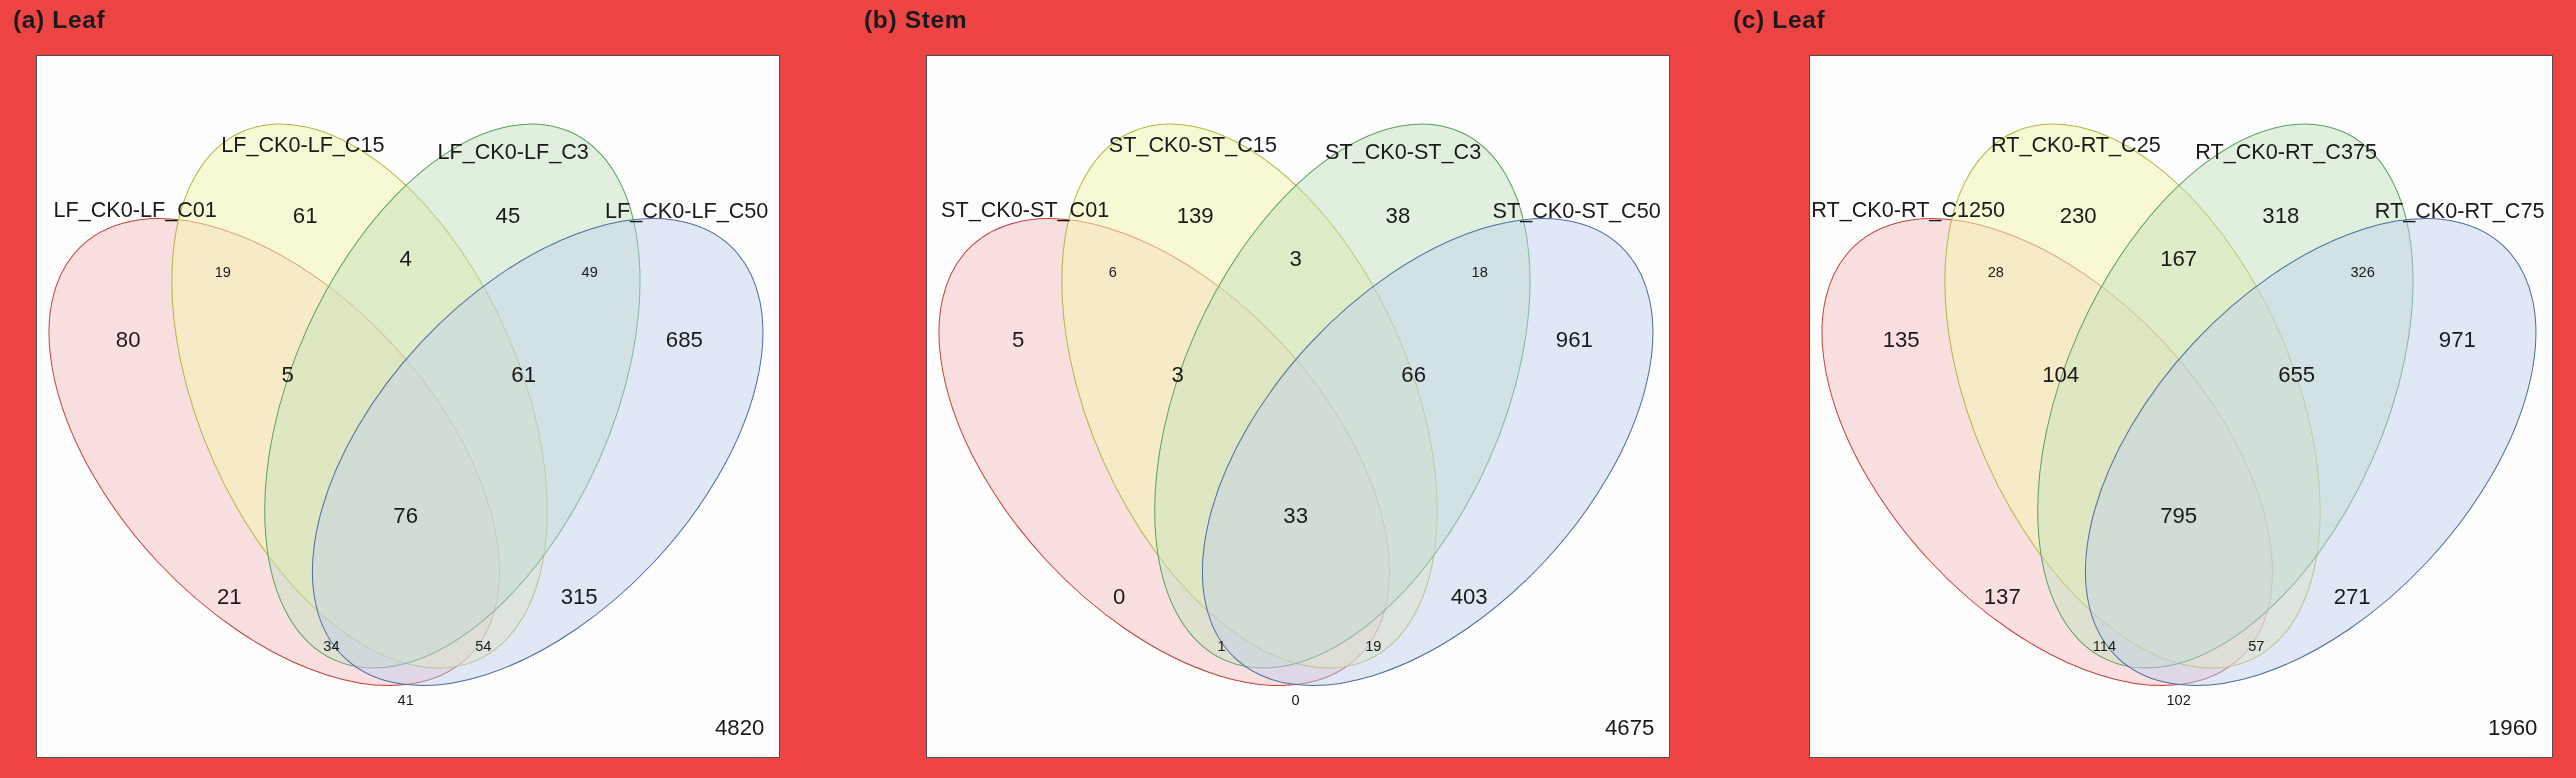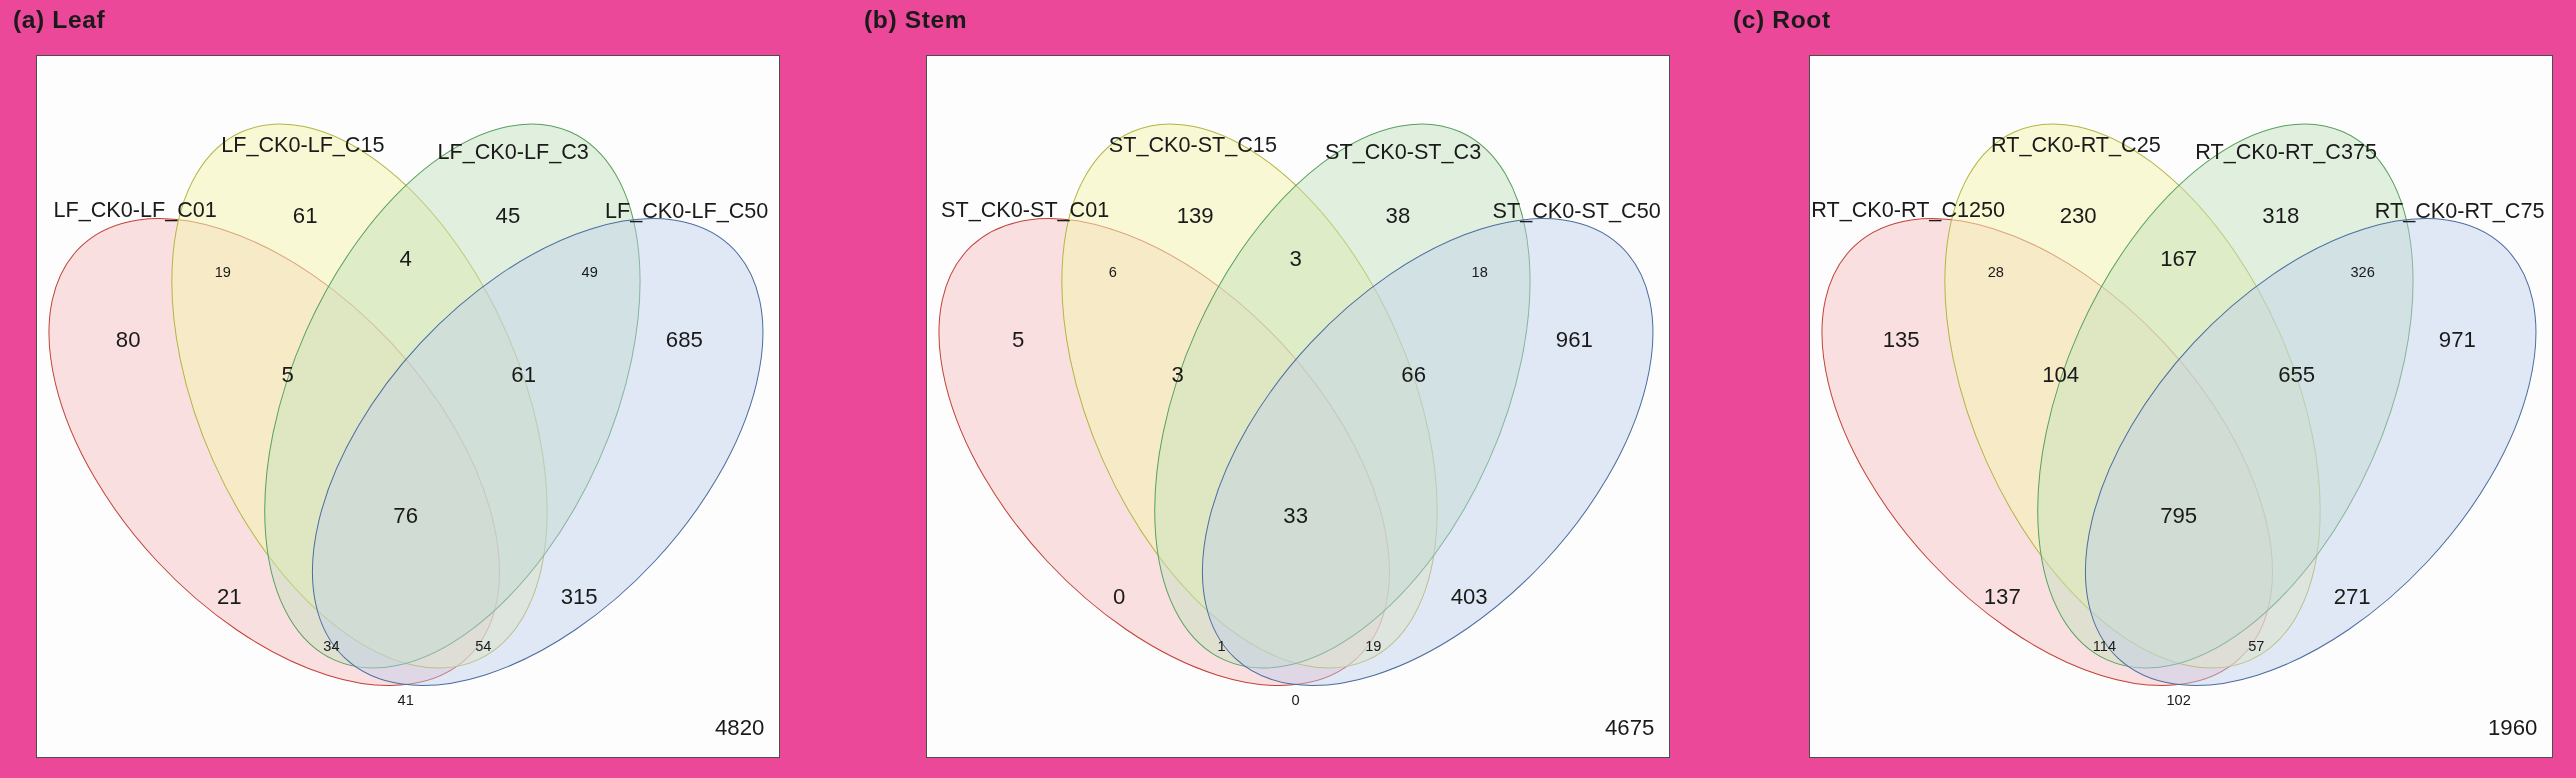--- a/index.html
+++ b/index.html
@@ -1,17 +1,17 @@
 <!DOCTYPE html>
 <html style="font-size:9.4px"><head>
 <meta charset="utf-8">
 <style>
   html,body{margin:0;padding:0;background:#ffffff;}
   body{font-family:"Liberation Sans","DejaVu Sans",sans-serif;}
-  .figure{position:relative;width:2576px;height:778px;background:#ec4899;overflow:hidden;}
+  .figure{position:relative;width:2576px;height:778px;background:#ef4444;overflow:hidden;}
   .panel-title{position:absolute;font-size:24.6px;font-weight:bold;color:#1a1a1a;letter-spacing:0.6px;}
   .plot-box{position:absolute;top:55px;width:744px;height:703px;border:1.2px solid #4d4d4d;background:#fdfdfd;box-sizing:border-box;}
   .plot-box svg{position:absolute;left:0;top:0;width:100%;height:100%;}
   text{fill:#1a1a1a;}
   .set-label{font-size:37px;}
   .count-big{font-size:38px;}
   .count-small{font-size:25px;}
   .count-outside{font-size:38px;}
 </style>
 </head>
@@ -72,21 +72,21 @@
         <text x="631" y="790" class="count-big" text-anchor="middle" dominant-baseline="middle">33</text>
         <text x="329" y="928" class="count-big" text-anchor="middle" dominant-baseline="middle">0</text>
         <text x="928" y="928" class="count-big" text-anchor="middle" dominant-baseline="middle">403</text>
         <text x="504" y="1012" class="count-small" text-anchor="middle" dominant-baseline="middle">1</text>
         <text x="764" y="1012" class="count-small" text-anchor="middle" dominant-baseline="middle">19</text>
         <text x="631" y="1105" class="count-small" text-anchor="middle" dominant-baseline="middle">0</text>
         <text x="1245" y="1152" class="count-outside" text-anchor="end" dominant-baseline="middle">4675</text>
       </svg>
   </div>
 
-  <div class="panel-title" style="left:1733px;top:5.9px;">(c) Root</div>
+  <div class="panel-title" style="left:1733px;top:5.9px;">(c) Leaf</div>
   <div class="plot-box" style="left:1809px;">
     <svg viewBox="0 0 1270 1200">
         <ellipse cx="406" cy="678" rx="483" ry="274" transform="rotate(47 406 678)" fill="#f6b6ba" fill-opacity="0.42" stroke="#c24238" stroke-width="1.7"></ellipse>
         <ellipse cx="552" cy="582" rx="495" ry="274" transform="rotate(66 552 582)" fill="#f4f4b2" fill-opacity="0.55" stroke="#b3b542" stroke-width="1.7"></ellipse>
         <ellipse cx="711" cy="582" rx="495" ry="274" transform="rotate(-66 711 582)" fill="#c2e2bd" fill-opacity="0.48" stroke="#57a05c" stroke-width="1.7"></ellipse>
         <ellipse cx="857" cy="678" rx="483" ry="274" transform="rotate(-47 857 678)" fill="#bfcfec" fill-opacity="0.45" stroke="#4a6d9f" stroke-width="1.7"></ellipse>
         <text x="168" y="266" class="set-label" text-anchor="middle" dominant-baseline="middle">RT_CK0-RT_C1250</text>
         <text x="455" y="155" class="set-label" text-anchor="middle" dominant-baseline="middle">RT_CK0-RT_C25</text>
         <text x="815" y="166" class="set-label" text-anchor="middle" dominant-baseline="middle">RT_CK0-RT_C375</text>
         <text x="1112" y="268" class="set-label" text-anchor="middle" dominant-baseline="middle">RT_CK0-RT_C75</text>

